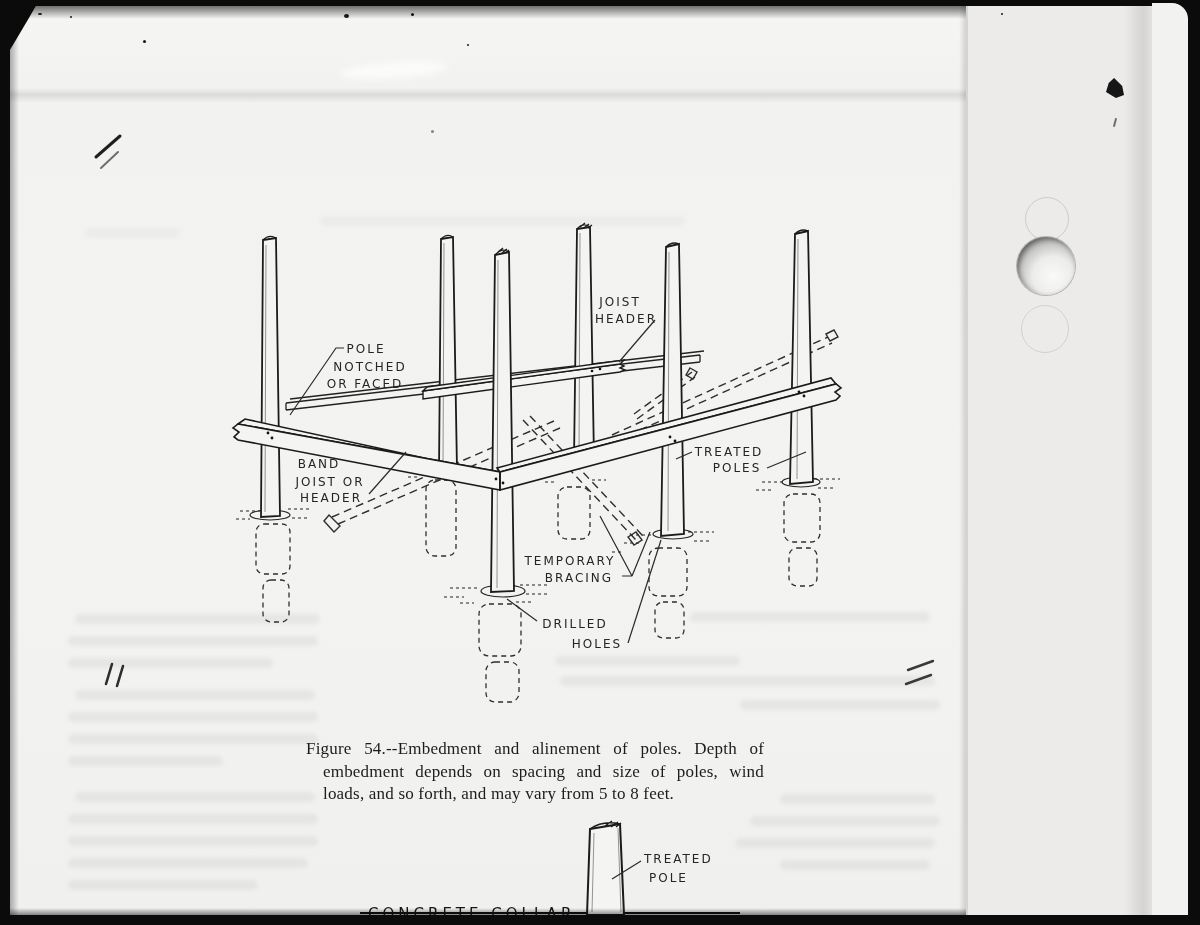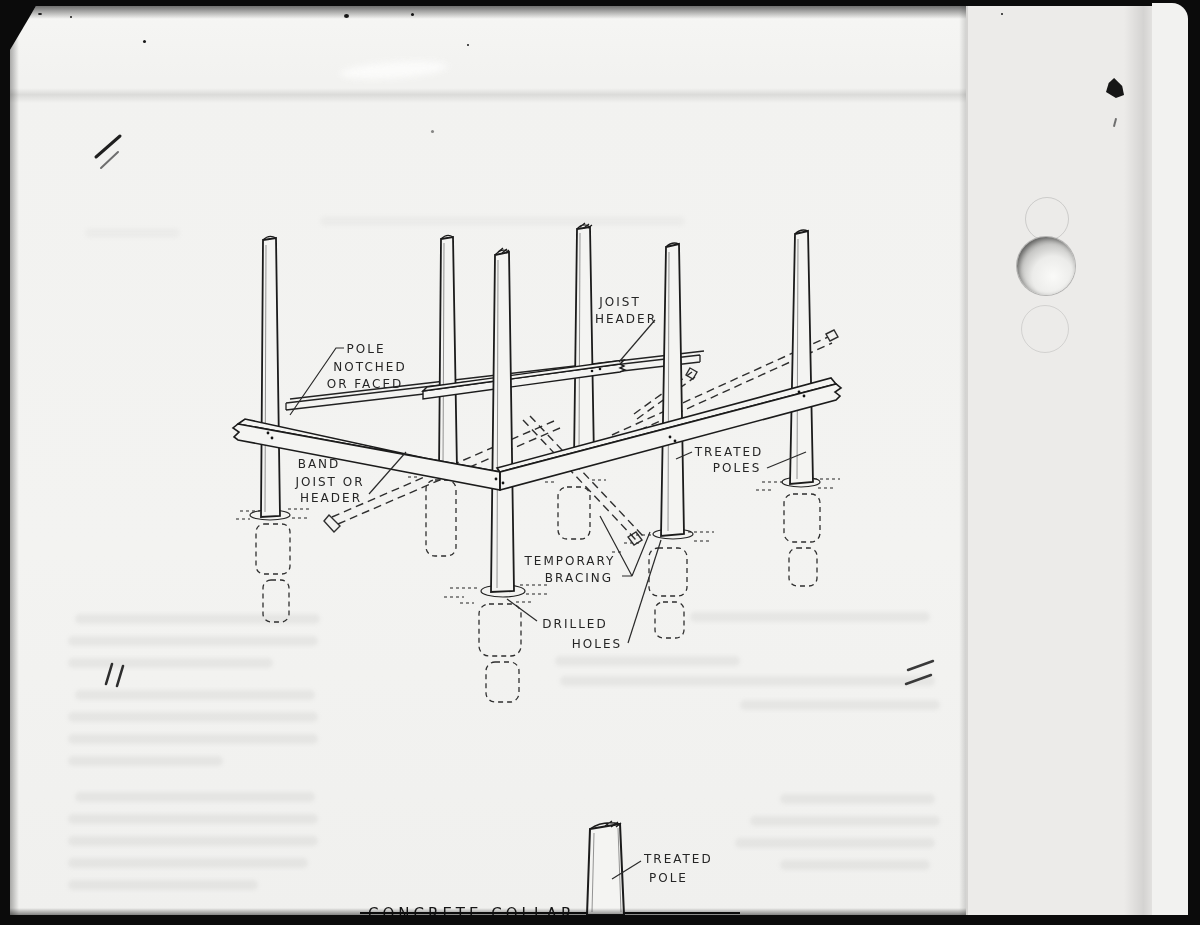--- a/index.html
+++ b/index.html
@@ -214,20 +214,25 @@
         <text class="dlabel" x="331" y="502">HEADER</text>
         <text class="dlabel" x="729" y="456">TREATED</text>
         <text class="dlabel" x="737" y="472">POLES</text>
         <text class="dlabel" x="570" y="565">TEMPORARY</text>
         <text class="dlabel" x="579" y="582">BRACING</text>
         <text class="dlabel" x="575" y="628">DRILLED</text>
         <text class="dlabel" x="597" y="648">HOLES</text>
       </g>
     </svg>
 
+    <div class="caption">
+      <div class="cap-line cap-j">Figure 54.--Embedment and alinement of poles. Depth of</div>
+      <div class="cap-line cap-j cap-indent">embedment depends on spacing and size of poles, wind</div>
+      <div class="cap-line cap-indent">loads, and so forth, and may vary from 5 to 8 feet.</div>
+    </div>
 
     <svg id="mini-diagram" width="380" height="97" viewBox="360 818 380 97">
       <path d="M360,913 L740,913" stroke="#111" stroke-width="2"></path>
       <path d="M590,829 L620,824 L624,915 L587,915 Z" fill="#f4f4f2" stroke="#1b1b1b" stroke-width="2"></path>
       <path d="M590,829 Q603,820 620,824 M605,826 l7,-5 M611,827 l7,-5 M616,827 l5,-4" fill="none" stroke="#1b1b1b" stroke-width="1.4"></path>
       <path d="M594,833 L592,912 M618,828 L621,912" fill="none" stroke="#888" stroke-width="0.9"></path>
       <path d="M641,861 L612,879" stroke="#2a2a2a" stroke-width="1.2"></path>
       <text class="dlabel" x="644" y="863">TREATED</text>
       <text class="dlabel" x="649" y="882">POLE</text>
       <text class="collar-label" x="368" y="919">CONCRETE COLLAR</text>

